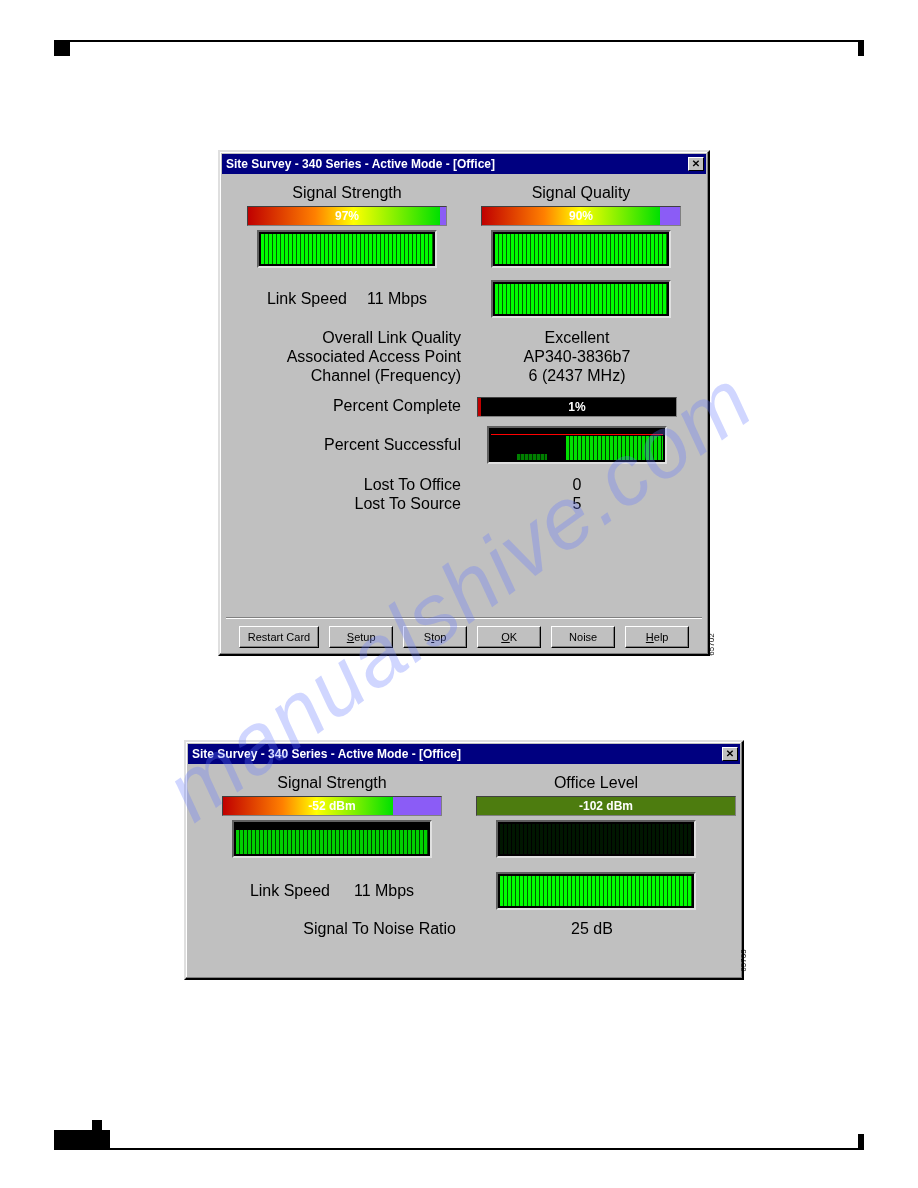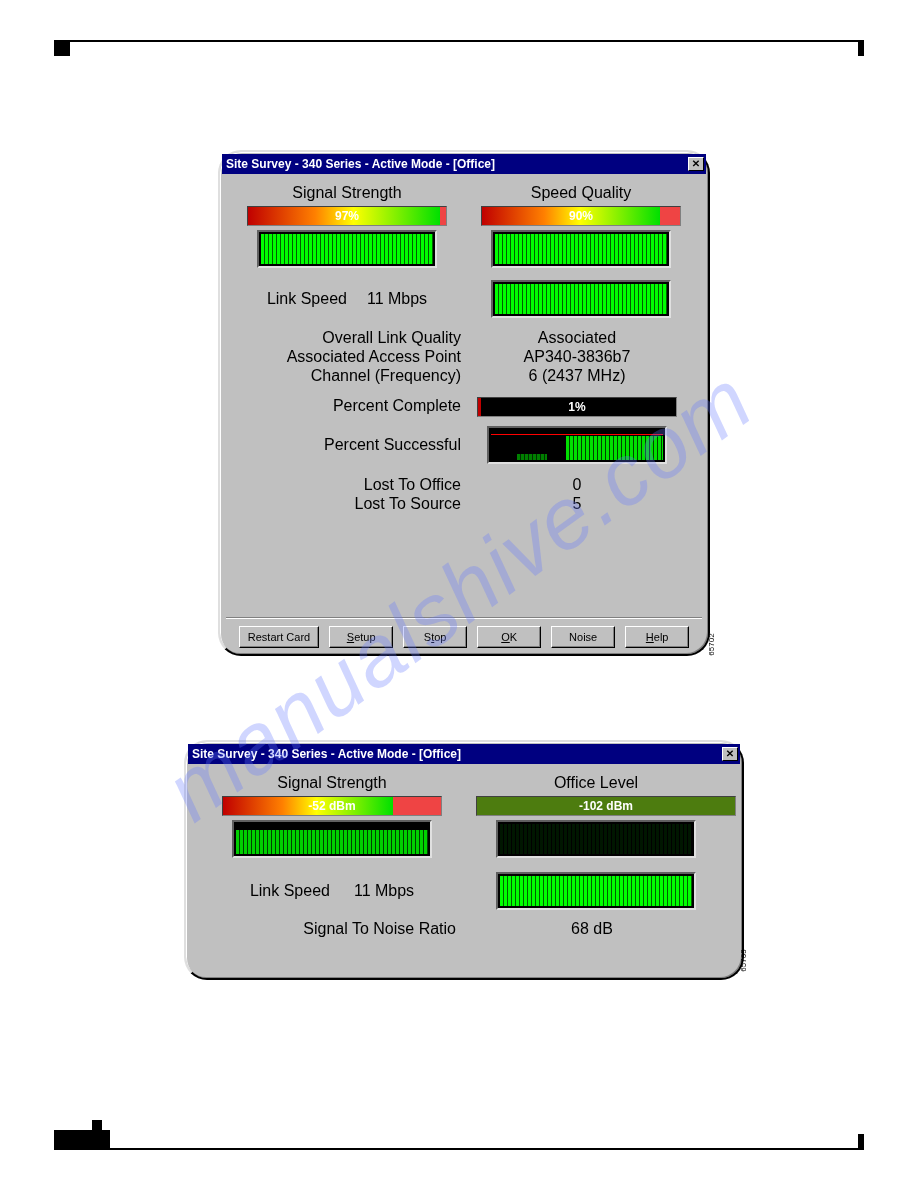--- a/index.html
+++ b/index.html
@@ -15,21 +15,20 @@
   .tick-br { position: absolute; bottom: 0; right: 0; width: 6px; height: 16px; background: #000; }
 
   .win {
     position: absolute;
     background: #c0c0c0;
     border-top: 2px solid #dfdfdf;
     border-left: 2px solid #dfdfdf;
     border-right: 2px solid #000;
     border-bottom: 2px solid #000;
     box-shadow: inset -1px -1px 0 #808080, inset 1px 1px 0 #fff;
-    border-radius: 23px;
   }
   .win1 { top: 110px; left: 164px; width: 492px; height: 506px; }
   .win2 { top: 700px; left: 130px; width: 560px; height: 240px; }
 
   .titlebar {
     height: 20px;
     background: #000080;
     color: #fff;
     font-size: 12px;
     font-weight: bold;
@@ -52,21 +51,21 @@
   .content { padding: 8px 14px; font-family: "Comic Sans MS", "Trebuchet MS", Arial, sans-serif; }
   .row2 { display: flex; justify-content: center; gap: 24px; }
   .col { width: 210px; text-align: center; }
   .label { font-size: 16px; margin-bottom: 4px; }
 
   .gradbar {
     position: relative;
     height: 20px;
     width: 200px;
     margin: 0 auto 4px auto;
-    background: #ef4444;
+    background: #8b5cf6;
     border: 1px solid #808080;
     border-top-color: #404040;
     border-left-color: #404040;
   }
   .gradfill {
     position: absolute; left: 0; top: 0; bottom: 0;
     background: linear-gradient(to right, #c00000, #ff8000 35%, #ffff00 55%, #00e000);
   }
   .gradtext {
     position: absolute; left: 0; right: 0; top: 0; bottom: 0;
@@ -187,21 +186,21 @@
       <div class="row2">
         <div class="col">
           <div class="label">Signal Strength</div>
           <div class="gradbar">
             <div class="gradfill" style="width:97%"></div>
             <div class="gradtext">97%</div>
           </div>
           <div class="histo histo-full"></div>
         </div>
         <div class="col">
-          <div class="label">Speed Quality</div>
+          <div class="label">Signal Quality</div>
           <div class="gradbar">
             <div class="gradfill" style="width:90%"></div>
             <div class="gradtext">90%</div>
           </div>
           <div class="histo histo-full"></div>
         </div>
       </div>
 
       <div class="row2" style="margin-top:4px;">
         <div class="col" style="display:flex;align-items:center;justify-content:center;gap:20px;font-size:16px;">
@@ -209,21 +208,21 @@
           <span>11 Mbps</span>
         </div>
         <div class="col">
           <div class="histo histo-full"></div>
         </div>
       </div>
 
       <div style="height:6px"></div>
       <div class="kv">
           <div class="k">Overall Link Quality</div>
-          <div class="v">Associated</div>
+          <div class="v">Excellent</div>
         </div>
       <div class="kv">
           <div class="k">Associated Access Point</div>
           <div class="v">AP340-3836b7</div>
         </div>
       <div class="kv">
           <div class="k">Channel (Frequency)</div>
           <div class="v">6   (2437 MHz)</div>
         </div>
 
@@ -305,21 +304,21 @@
           <span>Link Speed</span>
           <span>11 Mbps</span>
         </div>
         <div class="col" style="width:240px">
           <div class="histo histo-full" style="width:200px"></div>
         </div>
       </div>
 
       <div class="kv" style="margin-top:6px;">
           <div class="k" style="width:240px">Signal To Noise Ratio</div>
-          <div class="v" style="width:240px">68 dB</div>
+          <div class="v" style="width:240px">25 dB</div>
         </div>
     </div>
   </div>
 
   <div class="figid figid2">65703</div>
 
   <div class="watermark">manualshive.com</div>
 </div>
 
 </body></html>

